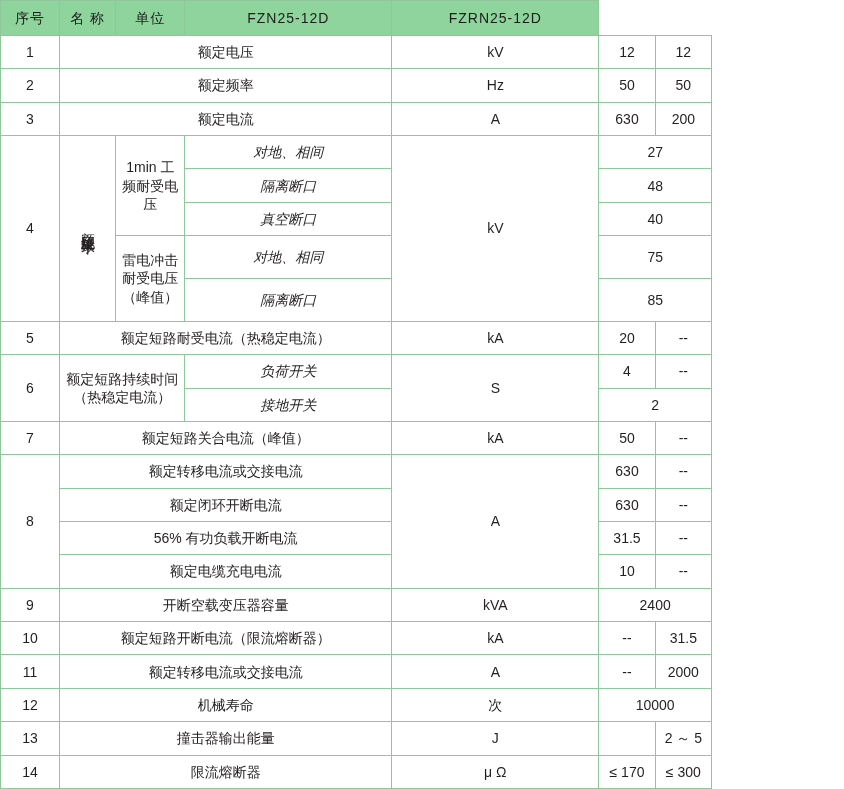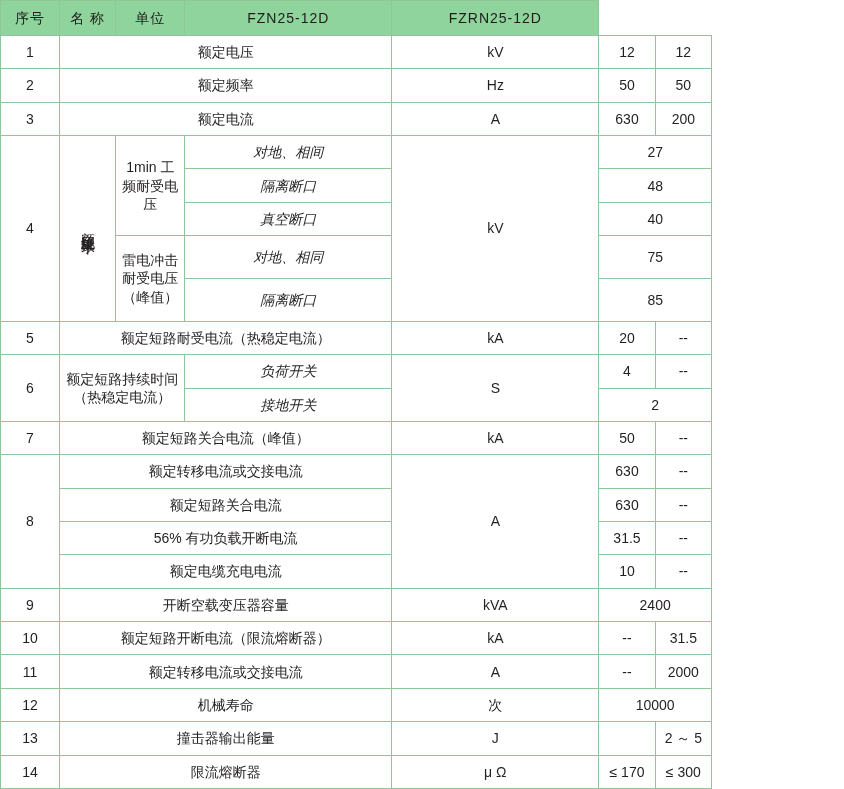--- a/index.html
+++ b/index.html
@@ -171,21 +171,21 @@
     </tr>
 
     <tr>
       <td class="idx" rowspan="4">8</td>
       <td class="namecell" colspan="3">额定转移电流或交接电流</td>
       <td class="unit" rowspan="4">A</td>
       <td class="valcol">630</td>
       <td class="valcol">--</td>
     </tr>
     <tr>
-      <td class="namecell" colspan="3">额定短路关合电流</td>
+      <td class="namecell" colspan="3">额定闭环开断电流</td>
       <td class="valcol">630</td>
       <td class="valcol">--</td>
     </tr>
     <tr>
       <td class="namecell" colspan="3">56% 有功负载开断电流</td>
       <td class="valcol">31.5</td>
       <td class="valcol">--</td>
     </tr>
     <tr>
       <td class="namecell" colspan="3">额定电缆充电电流</td>

